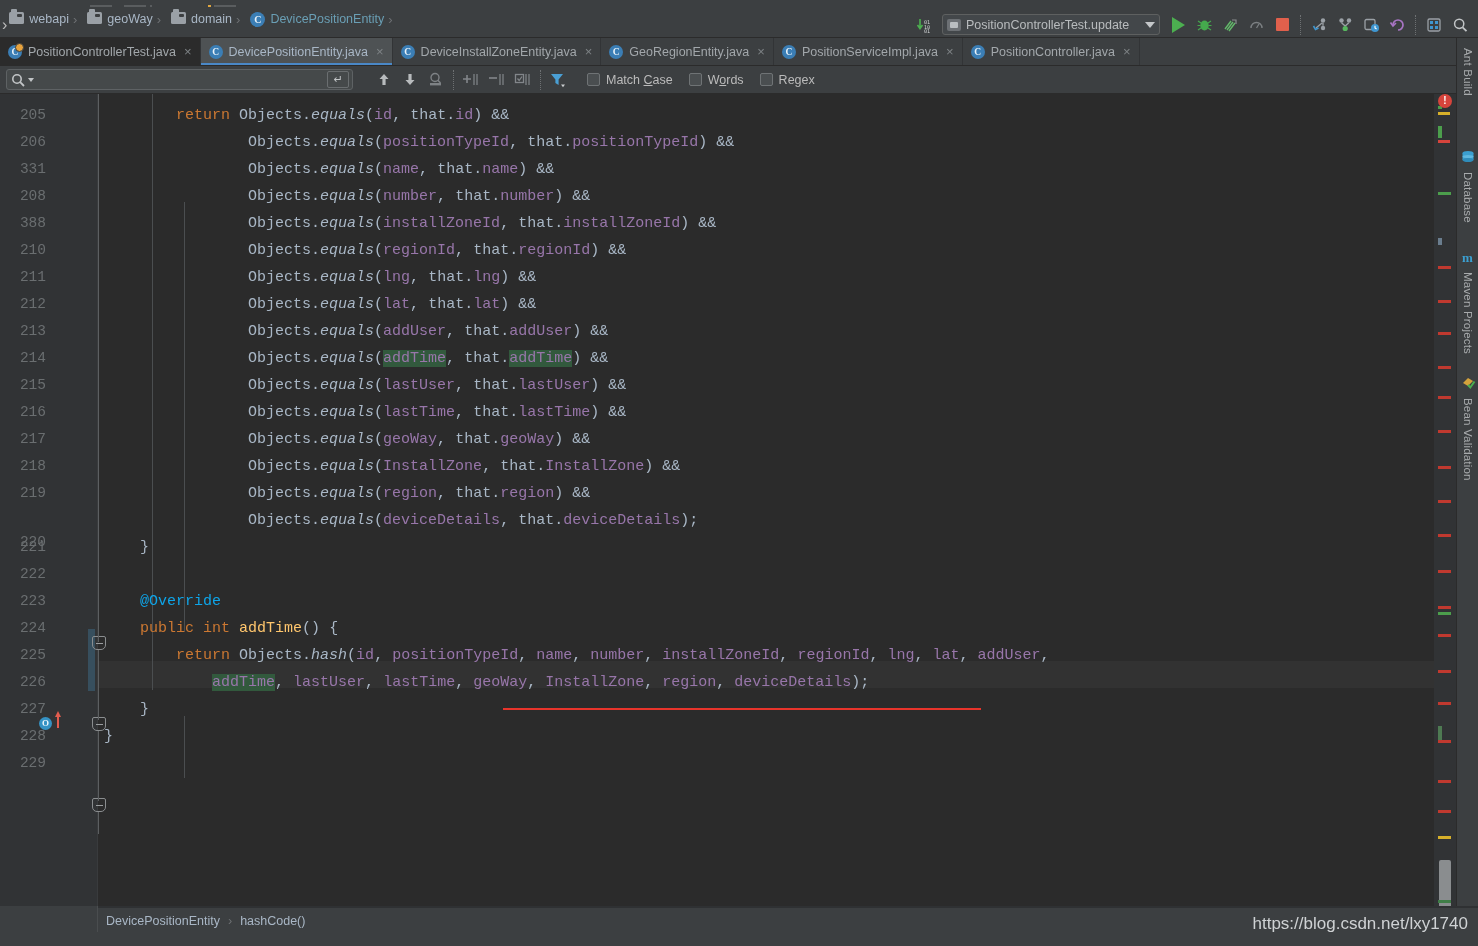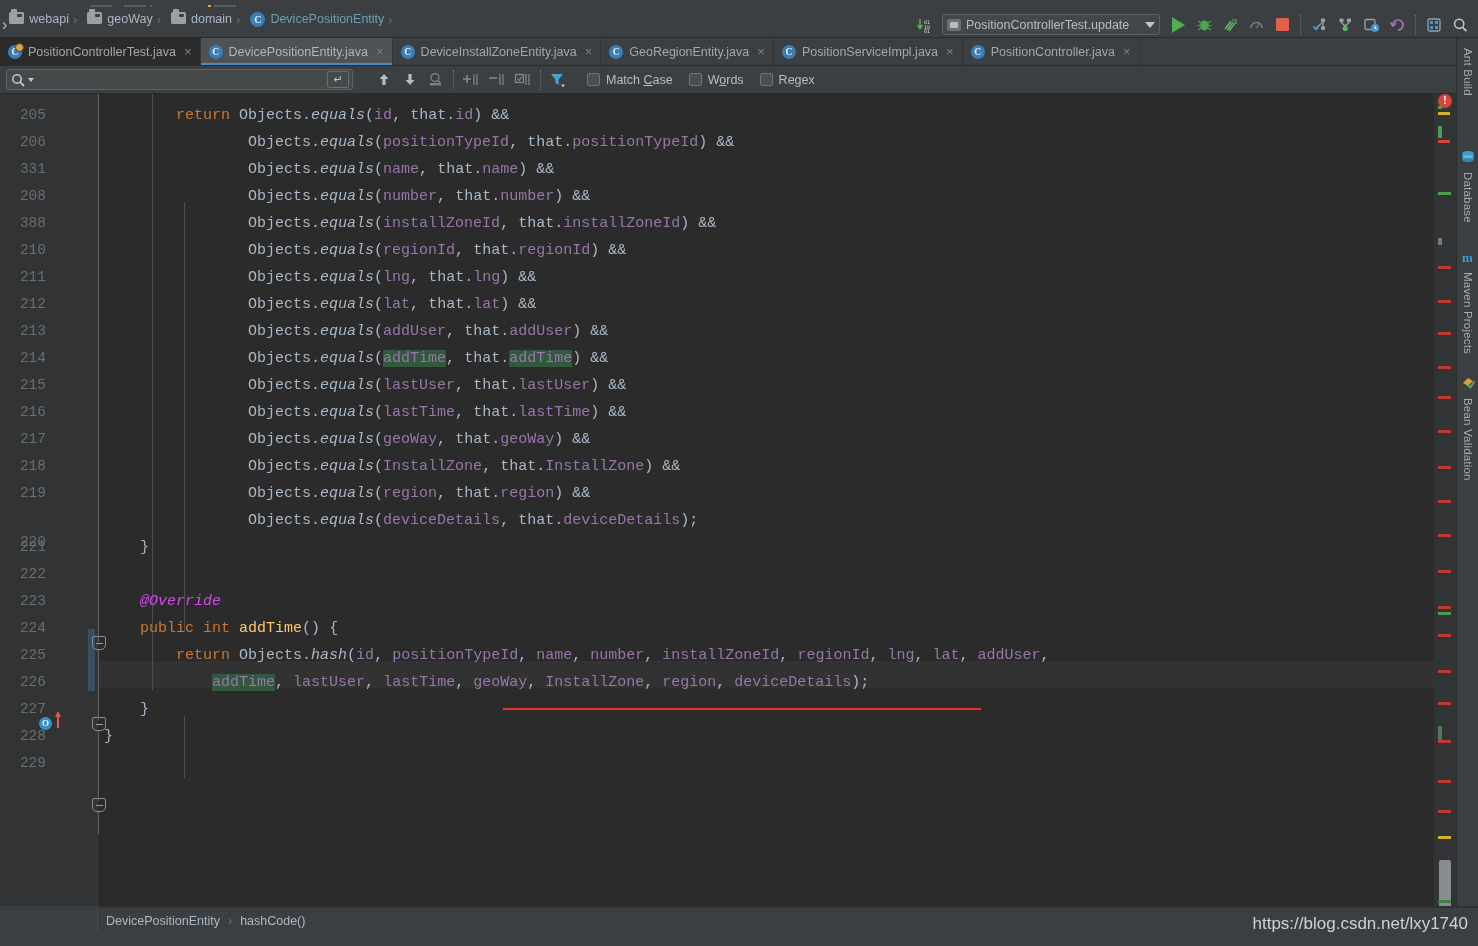--- a/index.html
+++ b/index.html
@@ -144,21 +144,21 @@
     line-height:27px; color:#a9b7c6;
   }
   .cur-row { position:absolute; left:0; width:1336px; height:27px; background:#323232; }
 
   
   .kw   { color:#cc7832; }
   .cls  { color:#a9b7c6; }
   .mth  { color:#a9b7c6; font-style:italic; }
   .fld  { color:#9876aa; }
   .punc { color:#a9b7c6; }
-  .anno { color:#d946ef;font-style:italic; }
+  .anno { color:#0ea5e9; }
   .yel  { color:#ffc66d; }
   .hl   { background:#32593d; }
   .err-underline {
     position:absolute; height:2px; background:#e8342b;
   }
 
   
   .fold {
     position:absolute; left:92px; width:14px; height:14px;
     border:1px solid #8a8d8f; border-radius:2px;

